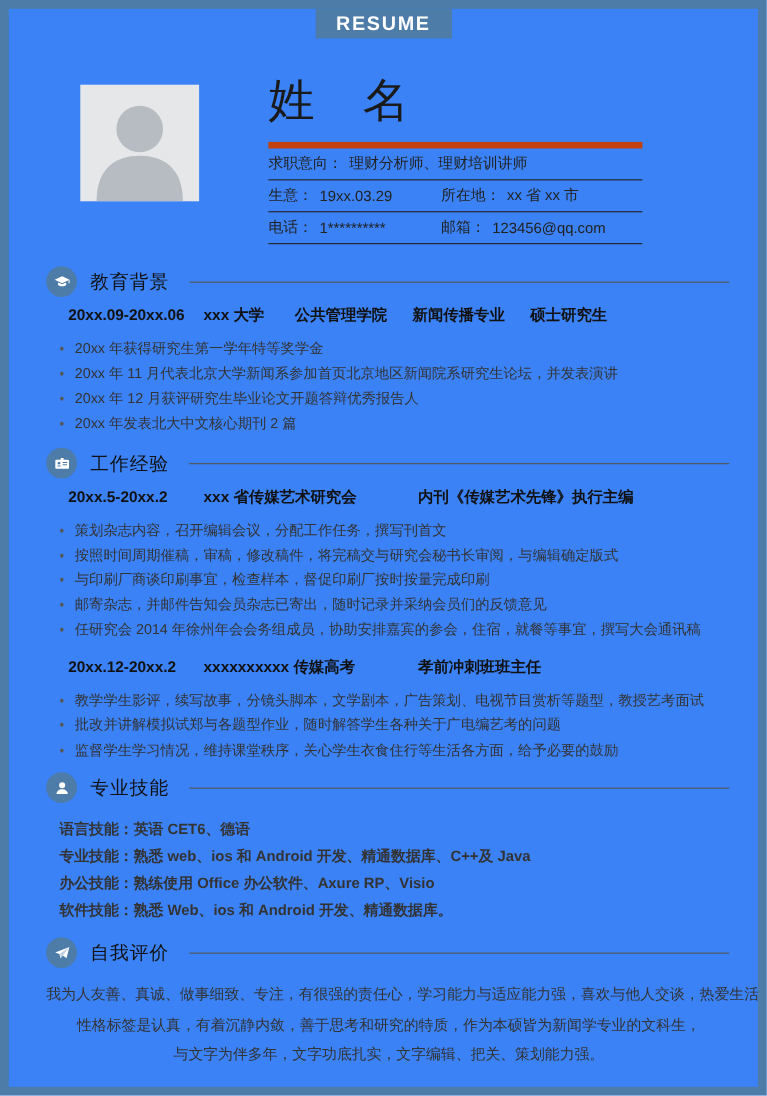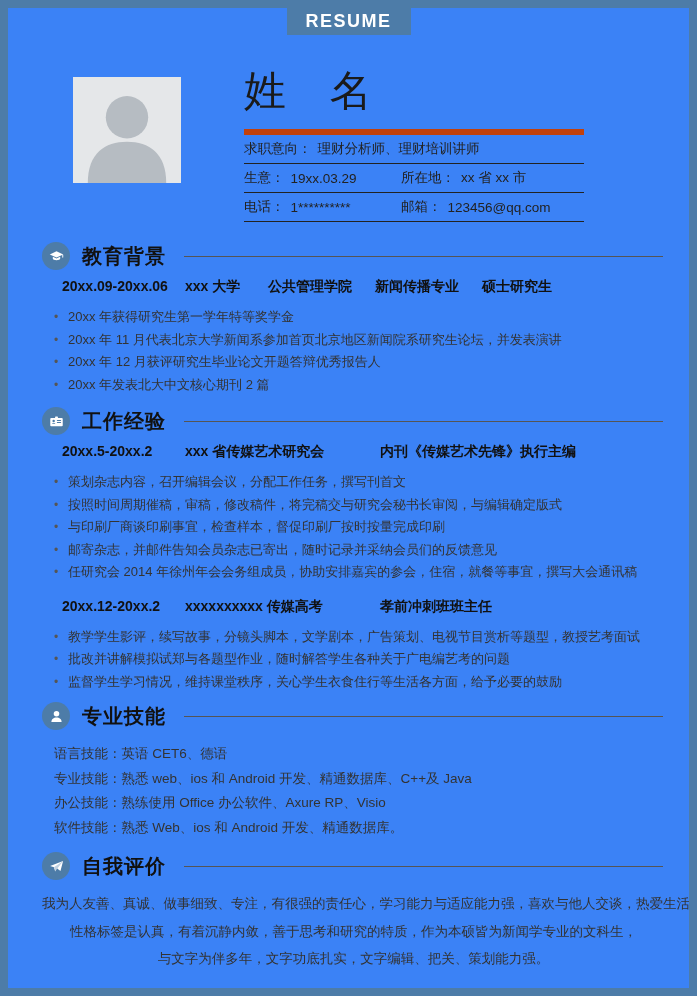--- a/index.html
+++ b/index.html
@@ -49,31 +49,31 @@
   #sec-edu{top:234px;}
   #sec-work{top:399px;}
   #sec-skills{top:694px;}
   #sec-eval{top:844px;}
   .sec-head{display:flex;align-items:center;height:28px;}
   .icon-circle{
     width:28px;height:28px;border-radius:50%;background:var(--accent);
     display:flex;align-items:center;justify-content:center;flex:0 0 28px;
   }
   .icon-circle svg{display:block;}
-  .sec-title{font-size:20px;font-weight:700;color:var(--ink);margin:0 0 0 12px;letter-spacing:1px;white-space:nowrap;}
+  .sec-title{font-size:17px;font-weight:400;color:var(--ink);margin:0 0 0 12px;letter-spacing:1px;white-space:nowrap;}
   .rule{flex:1;height:0;border-top:1.5px solid var(--rule);margin-left:18px;margin-right:2px;}
   .entry{position:relative;height:20px;margin-top:8px;font-size:14px;color:var(--ink);}
   .entry b{position:absolute;top:0;font-weight:700;white-space:nowrap;}
   .p0{left:4px;margin-left:16px;}.p1{left:143px;}.p2{left:226px;}.p3{left:333px;text-align:center;}.p4{left:440px;}
   .po{left:143px;}.pr{left:338px;}
   .entry.second{margin-top:14px;}
   .bullets{list-style:none;margin:8px 0 0;padding:0;font-size:13px;color:var(--body);}
   .bullets li{position:relative;padding-left:26px;line-height:22.5px;white-space:nowrap;}
   .bullets li::before{content:"•";position:absolute;left:12px;top:0;color:#555;font-size:12px;}
-  .skill-lines{margin-top:12px;font-size:13.5px;color:var(--body);padding-left:12px;}
+  .skill-lines{margin-top:12px;font-size:13.5px;color:var(--body);padding-left:12px;font-weight:bold;}
   .skill-line{line-height:24.5px;white-space:nowrap;}
   .eval-lines{margin-top:10px;font-size:13.5px;color:var(--body);text-align:center;}
   .eval-line{line-height:27.5px;white-space:nowrap;}
 </style>
 </head>
 <body>
 
 <div class="page">
 
   <div class="tab">

